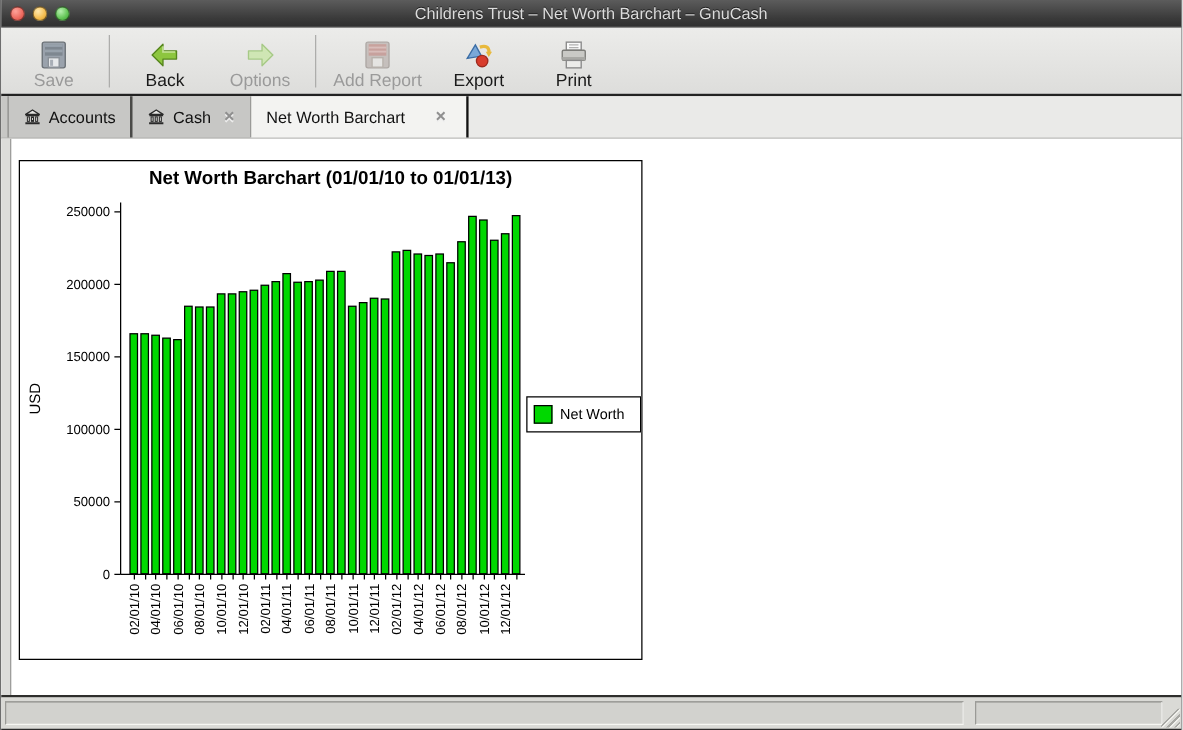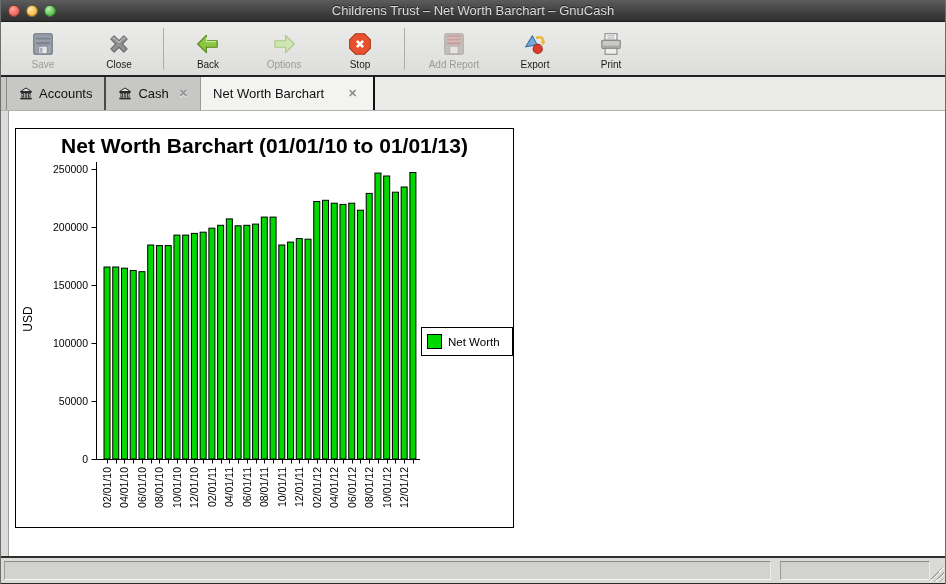--- a/index.html
+++ b/index.html
@@ -16,45 +16,45 @@
   .light.yellow { background:radial-gradient(circle at 35% 30%, #ffe9af, #f5bd4f 60%, #cf9a2e); }
   .light.green  { background:radial-gradient(circle at 35% 30%, #b8f0b0, #61c454 60%, #3f9a36); }
   .title-text { color:#dcdcdc; font-size:13px; text-shadow:0 -1px 0 rgba(0,0,0,.6); }
 
   
   .toolbar { height:55px; flex:0 0 55px; background:linear-gradient(#ececea,#dddddb);
              border-bottom:2px solid #222; display:flex; align-items:center; padding-left:4px; }
   .tbtn { width:76px; height:48px; display:flex; flex-direction:column; align-items:center; justify-content:flex-end;
           padding-bottom:2px; gap:1px; }
   .tbtn .ticon { width:26px; height:26px; }
-  .tbtn .tlabel { font-size:10px; color:#1a1a1a; line-height:13px; }
+  .tbtn .tlabel { font-size:14px; color:#1a1a1a; line-height:13px; }
   .tbtn.disabled .tlabel { color:#9a9a9a; }
   .tsep { width:1px; height:42px; background:#adadab; margin:0 6px; }
 
   
   .tabbar { height:34px; flex:0 0 34px; background:#c7c7c5; display:flex; align-items:stretch;
             border-bottom:1px solid #b2b2b0; padding-left:5px; }
   .tab { display:flex; align-items:center; gap:6px; padding:0 12px; font-size:13px; color:#111; }
   .tab .bank { width:14px; height:13px; }
   .tab-close { font-size:11px; color:#8f8f8f; font-weight:bold; margin-left:4px; text-shadow:0 1px 0 #eee; }
   .tab.accounts { border-left:1px solid #8a8a88; border-right:2px solid #4a4a48; }
   .tab.cash { }
   .tab.active { background:#f3f3f1; border-left:1px solid #9a9a98; border-right:2px solid #111; padding-right:16px;gap:20px; }
   .tab-rest { flex:1; background:#eaeae8; }
 
   
   .content { flex:1; background:#fff; position:relative; border-bottom:2px solid #2e2e2c; display:flex; }
   .left-gutter { width:8px; background:#dcdcda; border-right:1px solid #9e9e9c; }
   .chart-frame { position:absolute; left:14px; top:17px; width:499px; height:400px;
                  border:1px solid #000; background:#fff; }
   .chart-title { position:absolute; top:5px; left:0; width:100%; text-align:center;
-                 font-size:21px; font-weight:bold; color:#000; }
+                 font-size:15px; font-weight:bold; color:#000; }
   .chart-svg { position:absolute; left:0; top:0; }
   .chart-svg text { font-family:"Liberation Sans","DejaVu Sans",sans-serif; fill:#000; }
-  .legend { position:absolute; left:405px; top:198px; width:92px; height:29px; background:#fff;
+  .legend { position:absolute; left:405px; top:188px; width:92px; height:29px; background:#fff;
             border:1px solid #000; display:flex; align-items:center; padding-left:5px; gap:6px; }
   .legend-swatch { width:15px; height:15px; background:#00d800; border:1px solid #000; }
   .legend-label { font-size:11.5px; color:#000; }
 
   
   .statusbar { height:26px; flex:0 0 26px; background:#dadad6; position:relative; border-bottom:1px solid #2a2a2a; }
   .sfield { position:absolute; top:3px; bottom:3px; background:#d2d2ce;
             border-top:1px solid #8c8c88; border-left:1px solid #9a9a96;
             border-bottom:1px solid #f6f6f2; border-right:1px solid #ececea; }
   .sfield.msg { left:3px; width:767px; }
@@ -84,47 +84,33 @@
       <svg class="ticon" viewBox="0 0 24 24">
         <rect x="3.5" y="2.5" width="17" height="19" rx="1.5" fill="#9aa2ac" stroke="#6a7076"></rect>
         <rect x="5.5" y="4" width="13" height="8.5" fill="#7e8790"></rect>
         <rect x="5.5" y="4" width="13" height="2" fill="#98a2ac"></rect>
         <rect x="5.5" y="8" width="13" height="2" fill="#98a2ac"></rect>
         <rect x="8" y="14" width="8" height="7" fill="#e6e8ea" stroke="#8a9098"></rect>
         <rect x="9.3" y="15.5" width="2.2" height="4.5" fill="#a8aeb6"></rect>
       </svg>
       <span class="tlabel">Save</span>
     </div>
-    <div class="tbtn">
-      <svg class="ticon" viewBox="0 0 24 24">
-        <path d="M4.5 7.5 L7.5 4.5 L12 9 L16.5 4.5 L19.5 7.5 L15 12 L19.5 16.5 L16.5 19.5 L12 15 L7.5 19.5 L4.5 16.5 L9 12 Z" fill="#929292" stroke="#696969" stroke-width="1" stroke-linejoin="round"></path>
-        <path d="M6 7.5 L7.5 6 L12 10.5 L16.5 6 L18 7.5" fill="none" stroke="#b8b8b8" stroke-width="1"></path>
-      </svg>
-      <span class="tlabel">Close</span>
-    </div>
     <div class="tsep"></div>
     <div class="tbtn">
       <svg class="ticon" viewBox="0 0 24 24">
         <path d="M10.5 4 V9 H20.5 V15 H10.5 V20 L2.5 12 Z" fill="#8dc63f" stroke="#55851c" stroke-linejoin="round"></path>
         <path d="M10.5 5.5 V9.8 H19.5" fill="none" stroke="#c6e49a" stroke-width="1.2"></path>
       </svg>
       <span class="tlabel">Back</span>
     </div>
     <div class="tbtn disabled">
       <svg class="ticon" viewBox="0 0 24 24">
         <path d="M13.5 4 V9 H3.5 V15 H13.5 V20 L21.5 12 Z" fill="#cfe6b4" stroke="#a6c986" stroke-linejoin="round"></path>
       </svg>
       <span class="tlabel">Options</span>
-    </div>
-    <div class="tbtn">
-      <svg class="ticon" viewBox="0 0 24 24">
-        <polygon points="8,2.5 16,2.5 21.5,8 21.5,16 16,21.5 8,21.5 2.5,16 2.5,8" fill="#e8512e" stroke="#a83518" stroke-linejoin="round"></polygon>
-        <path d="M8.3 10 L10 8.3 L12 10.3 L14 8.3 L15.7 10 L13.7 12 L15.7 14 L14 15.7 L12 13.7 L10 15.7 L8.3 14 L10.3 12 Z" fill="#fff"></path>
-      </svg>
-      <span class="tlabel">Stop</span>
     </div>
     <div class="tsep"></div>
     <div class="tbtn disabled" style="width:86px">
       <svg class="ticon" viewBox="0 0 24 24">
         <g opacity="0.6">
           <rect x="3.5" y="2.5" width="17" height="19" rx="1.5" fill="#b2a8a4" stroke="#8a807c"></rect>
           <rect x="5.5" y="4" width="13" height="8.5" fill="#b4746e"></rect>
           <rect x="5.5" y="5.8" width="13" height="1.4" fill="#cfa19d"></rect>
           <rect x="5.5" y="8.8" width="13" height="1.4" fill="#cfa19d"></rect>
           <rect x="8" y="14" width="8" height="7" fill="#e6e4e2" stroke="#9a9088"></rect>

